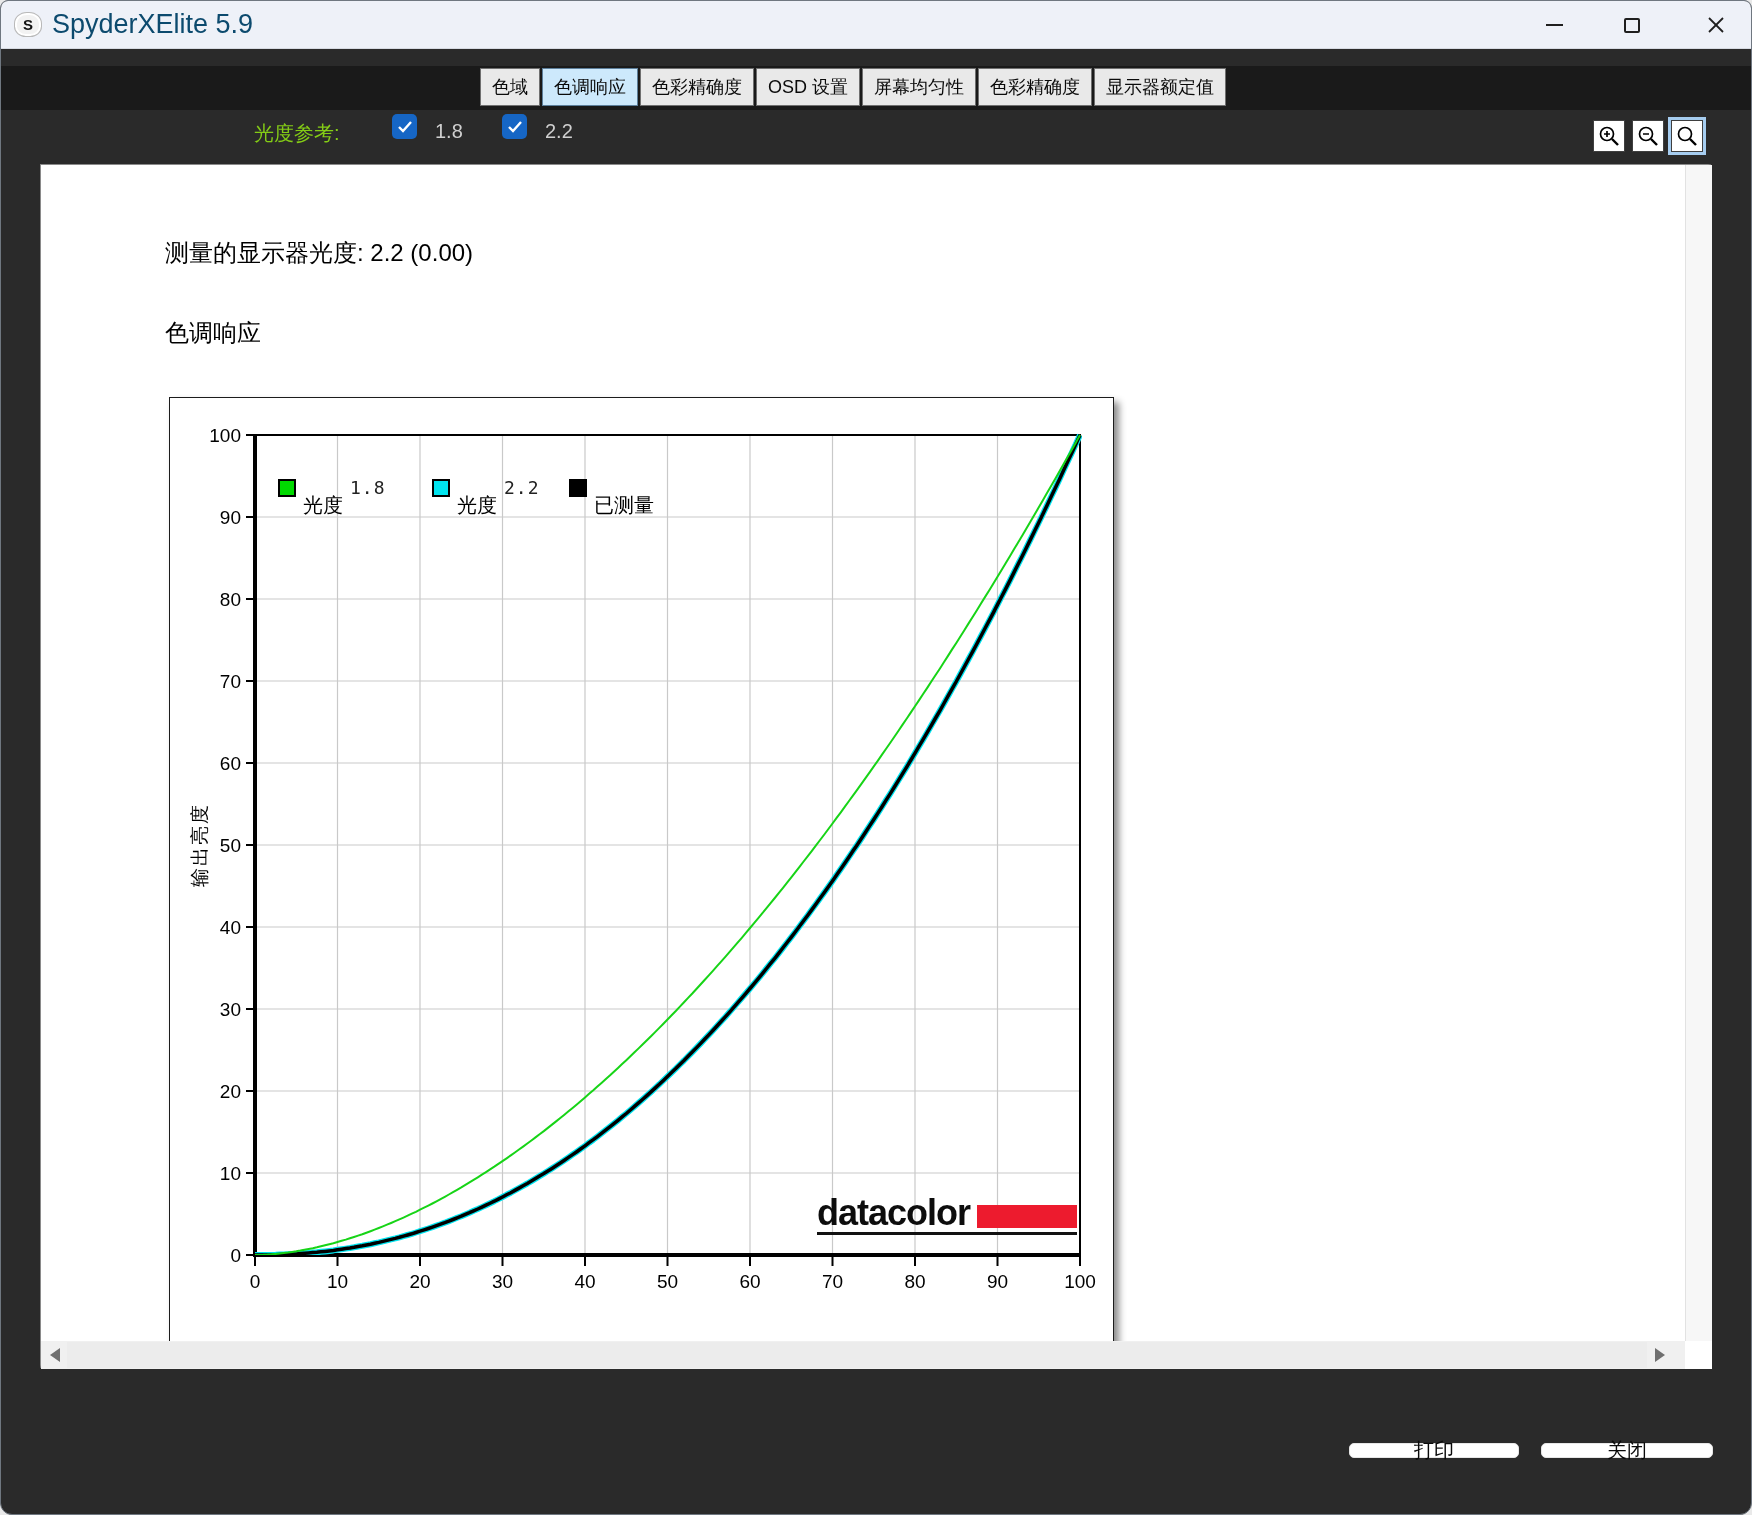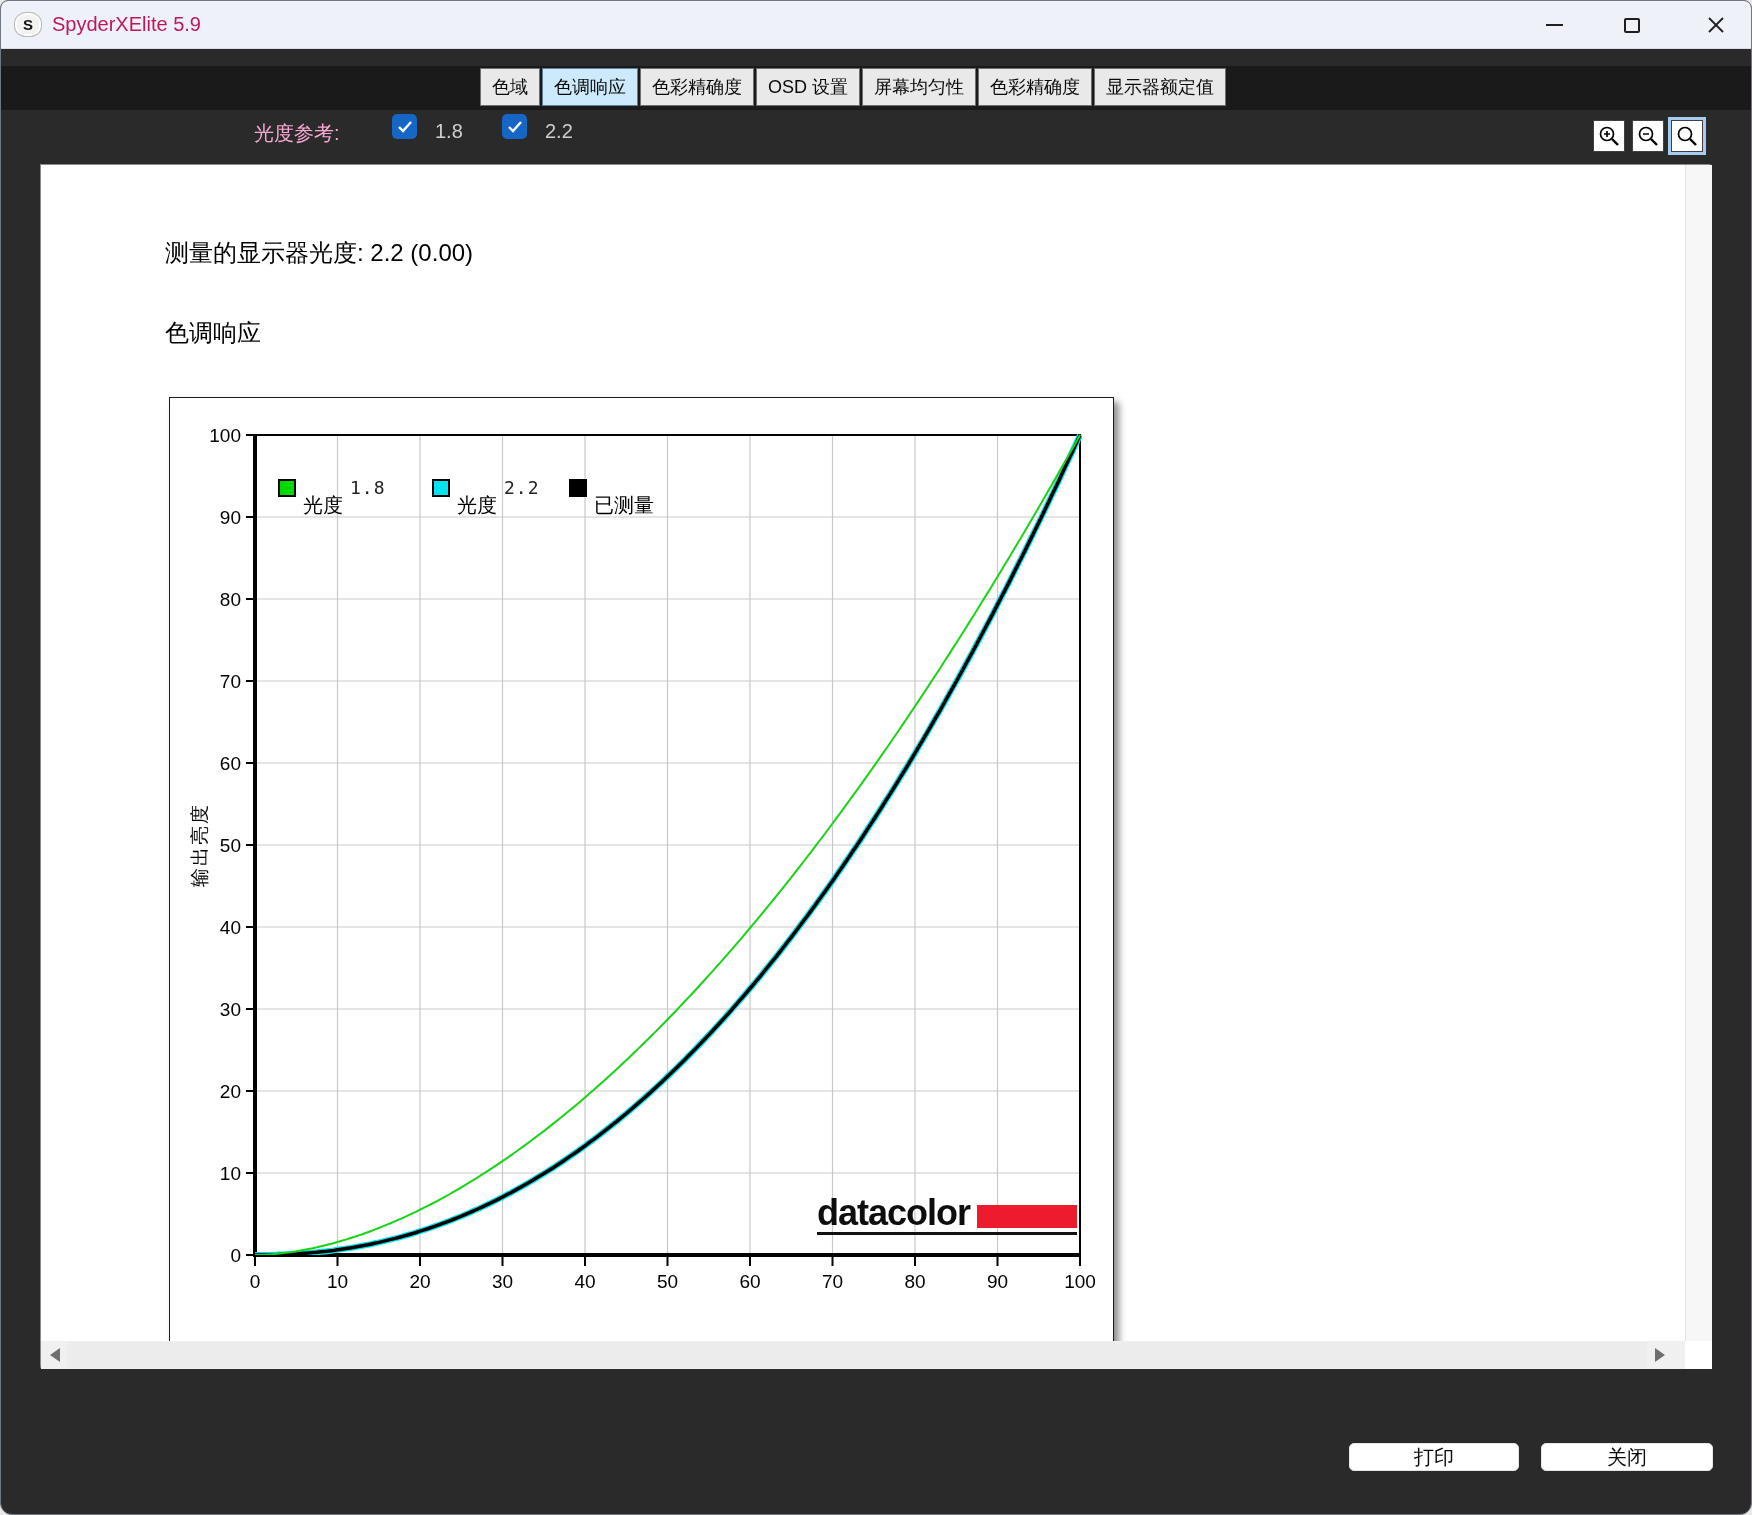--- a/index.html
+++ b/index.html
@@ -7,35 +7,35 @@
   .window { position:absolute; left:0; top:0; width:1752px; height:1515px; background:#2a2a2a;
             border-radius:8px 8px 12px 12px; overflow:hidden; border:1px solid #6f7780; }
 
   
   .titlebar { position:absolute; left:0; top:0; width:100%; height:48px; background:#eef1f8;
               border-bottom:1px solid #d6dae2; display:flex; align-items:center; }
   .app-logo { width:28px; height:25px; margin-left:13px; background:#f2f2f2; border:1px solid #b9b9b9;
               border-radius:46% 46% 42% 42%; display:flex; align-items:center; justify-content:center;
               box-shadow:0 0 0 2px #ffffff inset; }
   .app-logo span { font-size:15px; font-weight:bold; color:#111; }
-  .win-title { margin-left:10px; font-size:20px; color:#be185d; }
+  .win-title { margin-left:10px; font-size:27px; color:#0c4a6e; }
   .winbtn { position:absolute; top:0; height:48px; width:46px; display:flex; align-items:center; justify-content:center; }
   .winbtn.min { left:1530px; } .winbtn.max { left:1608px; } .winbtn.close { left:1692px; }
   .glyph-min { width:17px; height:2px; background:#1f1f1f; }
   .glyph-max { width:16px; height:15px; border:2px solid #1f1f1f; border-radius:2px; }
 
   
   .tabstrip { position:absolute; left:0; top:65px; width:100%; height:44px; background:#1a1a1a; }
   .tabs { position:absolute; left:479px; top:2px; display:flex; gap:2px; }
   .tab { height:38px; line-height:36px; padding:0 11px; background:#e9e9e9; border:1px solid #6f6f6f;
          font-size:18px; color:#0a0a0a; white-space:nowrap; cursor:default; }
   .tab.selected { background:#cde9fc; border-color:#5d7f9b; }
 
   
-  .ref-label { position:absolute; left:253px; top:119px; font-size:20px; color:#f9a8d4; }
+  .ref-label { position:absolute; left:253px; top:119px; font-size:20px; color:#84cc16; }
   .checkbox { position:absolute; top:113px; width:25px; height:25px; background:#1666c5; border-radius:5px;
               display:flex; align-items:center; justify-content:center; }
   .cb-1 { left:391px; } .cb-2 { left:501px; }
   .cb-label { position:absolute; top:119px; font-size:20px; color:#cfcfcf; }
   .cbl-1 { left:434px; } .cbl-2 { left:544px; }
 
   
   .zoombtn { position:absolute; top:119px; width:32px; height:32px; background:#ffffff; border:1px solid #3f3f3f;
              display:flex; align-items:center; justify-content:center; }
   .zb-in { left:1592px; } .zb-out { left:1631px; }
@@ -69,21 +69,21 @@
   .vscroll { position:absolute; left:1644px; top:0; width:27px; height:1176px; background:#f7f7f7; border-left:1px solid #e2e2e2; }
   .hscroll { position:absolute; left:0; top:1176px; width:1644px; height:28px; background:#f0f0f0; }
   .hthumb { position:absolute; left:26px; top:1px; width:1580px; height:26px; background:#ececec; }
   .arrow-left { position:absolute; left:9px; top:7px; width:0; height:0;
                 border-top:7px solid transparent; border-bottom:7px solid transparent; border-right:10px solid #6f6f6f; }
   .arrow-right { position:absolute; left:1614px; top:7px; width:0; height:0;
                  border-top:7px solid transparent; border-bottom:7px solid transparent; border-left:10px solid #6f6f6f; }
   .corner { position:absolute; left:1644px; top:1176px; width:27px; height:28px; background:#ffffff; }
 
   
-  .footbtn { position:absolute; top:1442px; height:28px; background:#ffffff; border:1px solid #e6e6e6;
+  .footbtn { position:absolute; top:1442px; height:15px; background:#ffffff; border:1px solid #e6e6e6;
              border-radius:5px; font-size:20px; color:#0a0a0a; display:flex; align-items:center; justify-content:center; cursor:default; }
   .btn-print { left:1348px; width:170px; }
   .btn-close { left:1540px; width:172px; }
 </style>
 </head>
 <body>
 
 <div class="window">
 
   <div class="titlebar">

